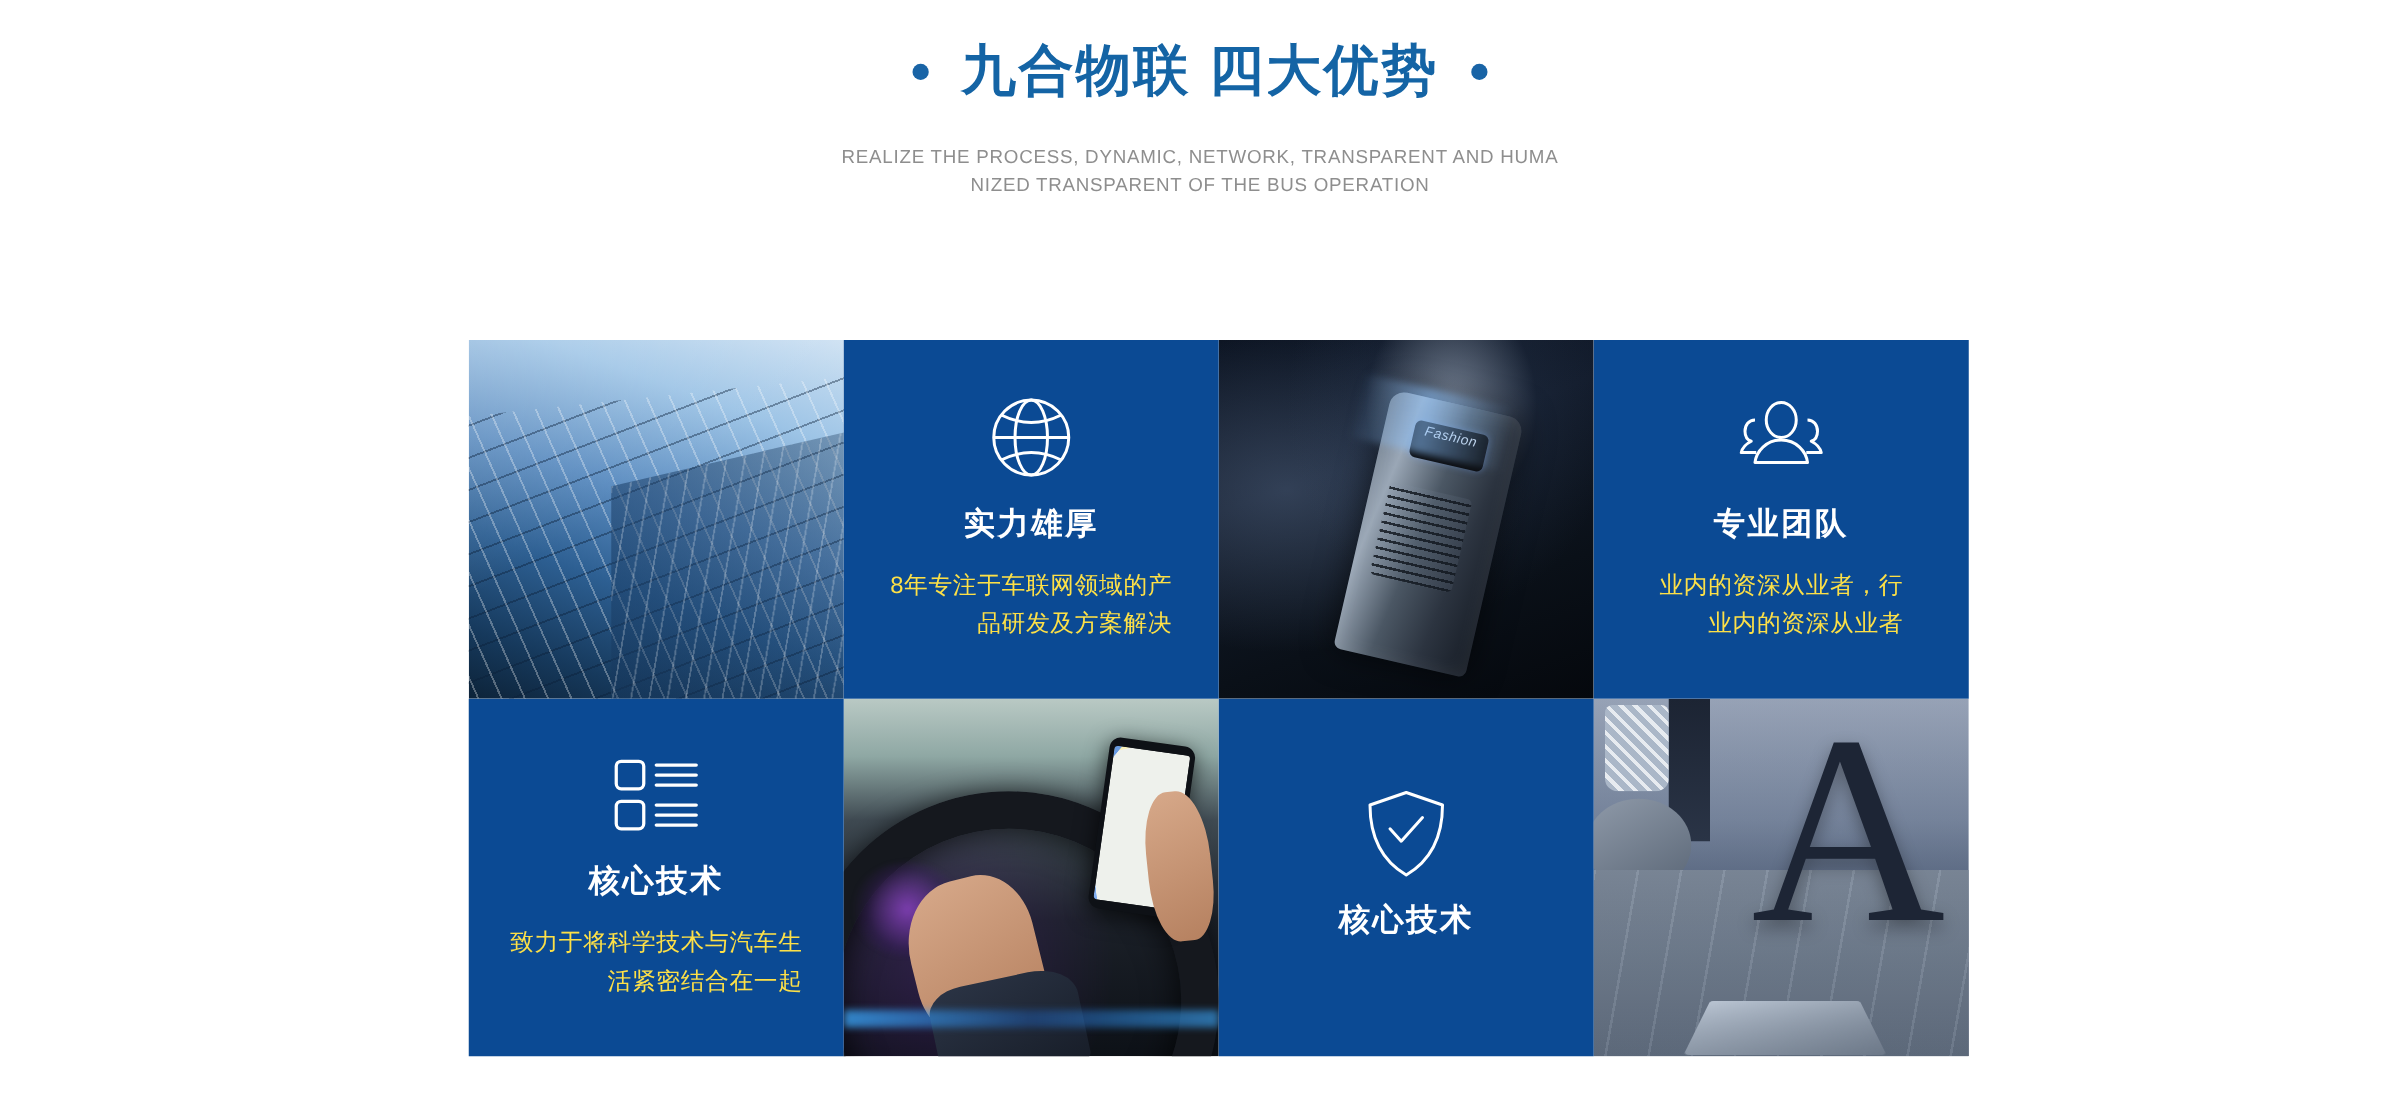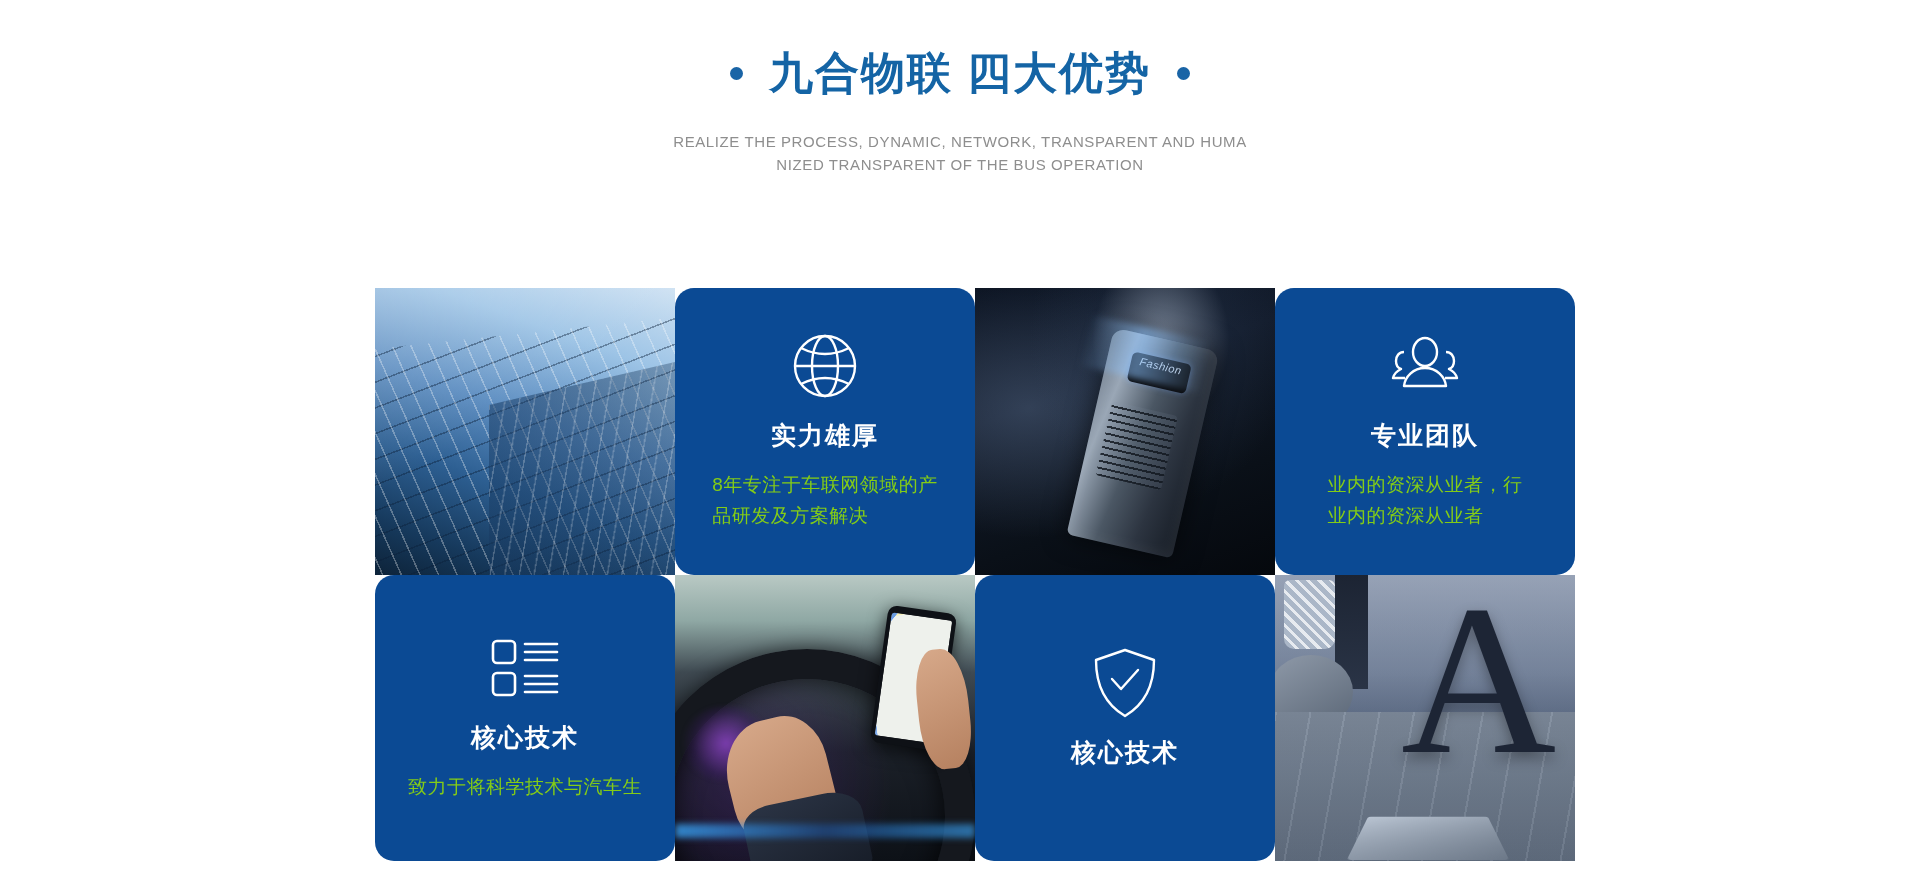--- a/index.html
+++ b/index.html
@@ -15,21 +15,20 @@
     width: 1920px;
     height: 894px;
     background: #fff;
   }
 
   
   .header {
     width: 100%;
     padding-top: 26px;
     text-align: center;
-    margin-top: 16px;
   }
   .title-row {
     display: flex;
     align-items: center;
     justify-content: center;
     gap: 26px;
     height: 62px;
   }
   .title-dot {
     width: 13px;
@@ -71,42 +70,41 @@
     position: relative;
     overflow: hidden;
   }
   .cell.blue {
     background: #0b4a94;
     display: flex;
     flex-direction: column;
     align-items: center;
     justify-content: center;
     padding: 10px 16px 18px;
-    border-radius: 19px;
   }
   .cell-icon {
     height: 86px;
     display: flex;
     align-items: center;
     justify-content: center;
     margin-bottom: 14px;
   }
   .cell-title {
     font-size: 25px;
     font-weight: bold;
     color: #ffffff;
     letter-spacing: 2px;
     margin-bottom: 22px;
     line-height: 1;
   }
   .cell-desc {
     font-size: 19px;
-    color: #84cc16;
+    color: #fde047;
     line-height: 1.62;
-    text-align: left;
+    text-align: right;
     max-width: 270px;
     letter-spacing: 0.5px;
   }
 
   
   .photo { position: absolute; inset: 0; }
 
   
   .photo-building {
     background:
@@ -387,20 +385,21 @@
           <line x1="36" y1="15" x2="68" y2="15"></line>
           <line x1="36" y1="23" x2="68" y2="23"></line>
           <line x1="36" y1="39" x2="68" y2="39"></line>
           <line x1="36" y1="47" x2="68" y2="47"></line>
           <line x1="36" y1="55" x2="68" y2="55"></line>
         </svg>
       </div>
       <div class="cell-title">核心技术</div>
       <div class="cell-desc">
         <div>致力于将科学技术与汽车生</div>
+        <div>活紧密结合在一起</div>
       </div>
     </div>
 
     <div class="cell">
       <div class="photo photo-driving">
         <div class="dash-glow"></div>
         <div class="phone">
           <div class="phone-screen"></div>
         </div>
         <div class="hand hand-right"></div>

